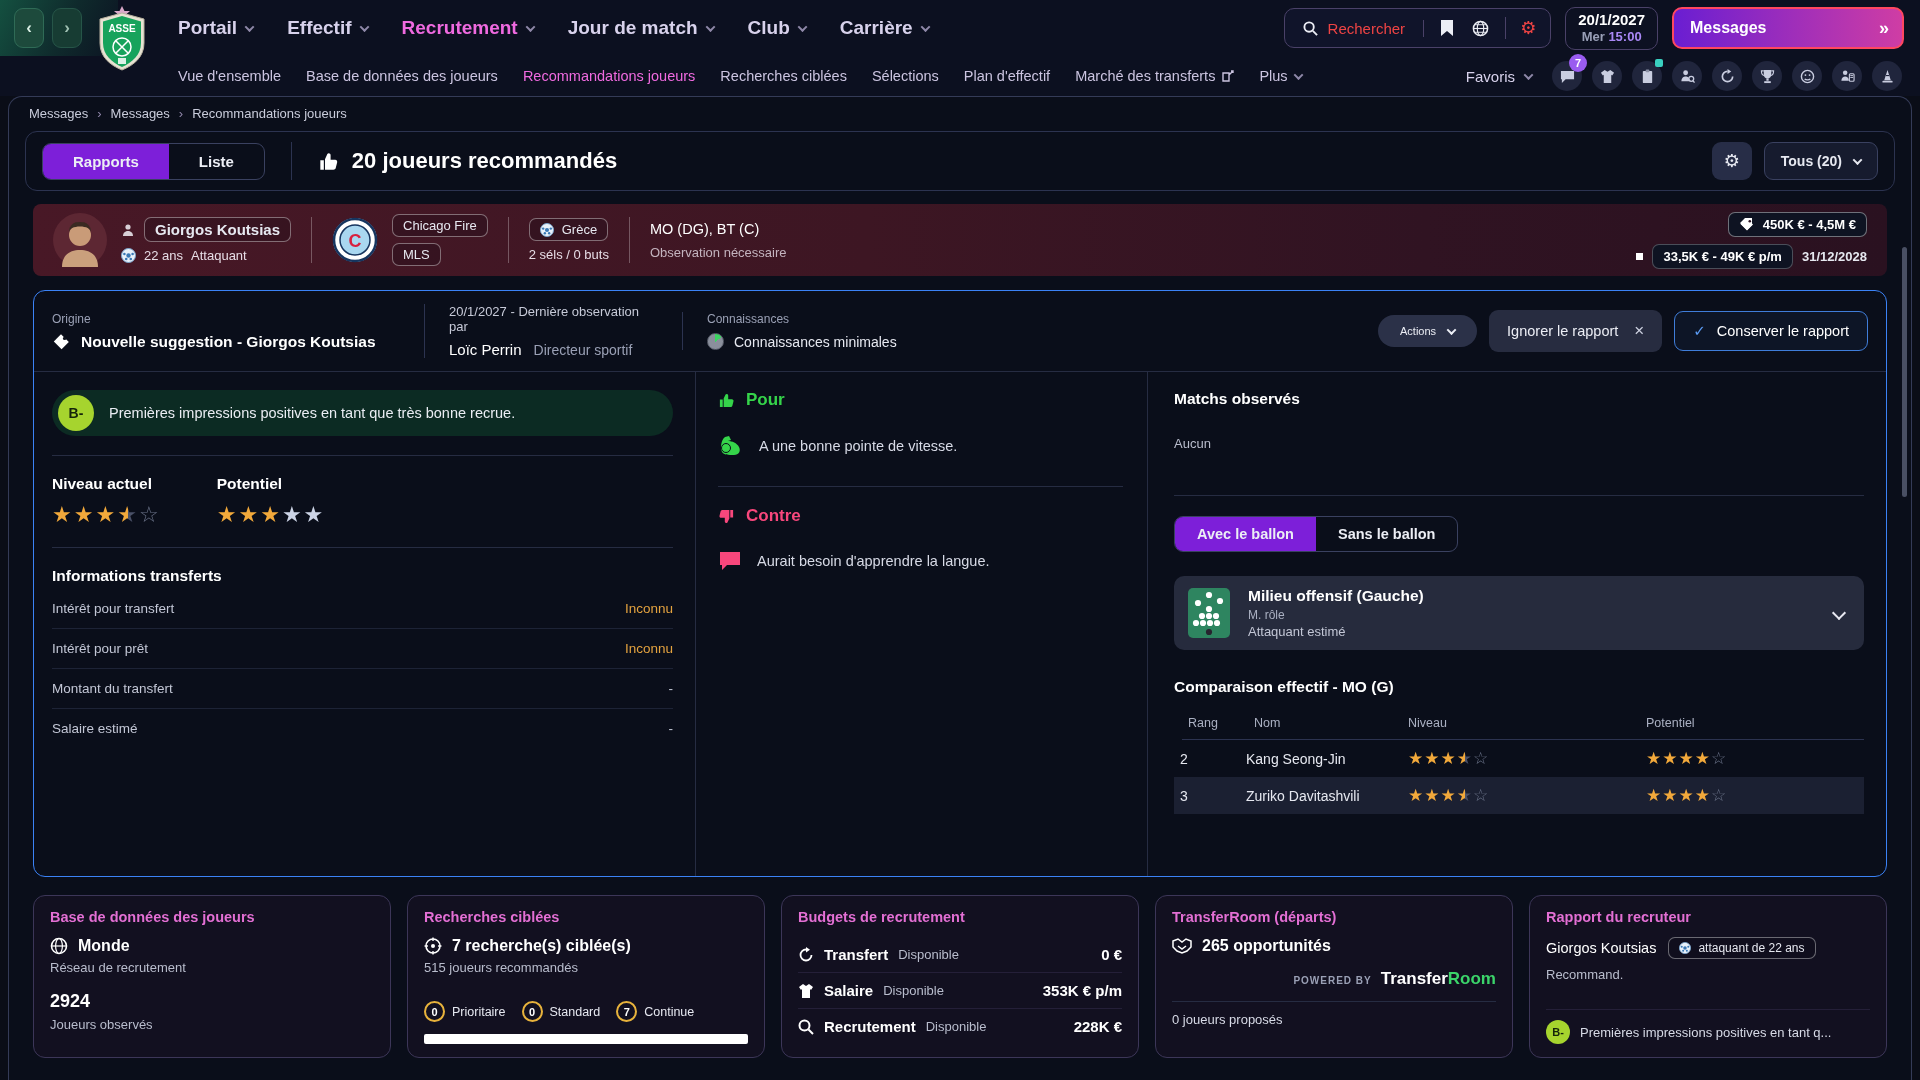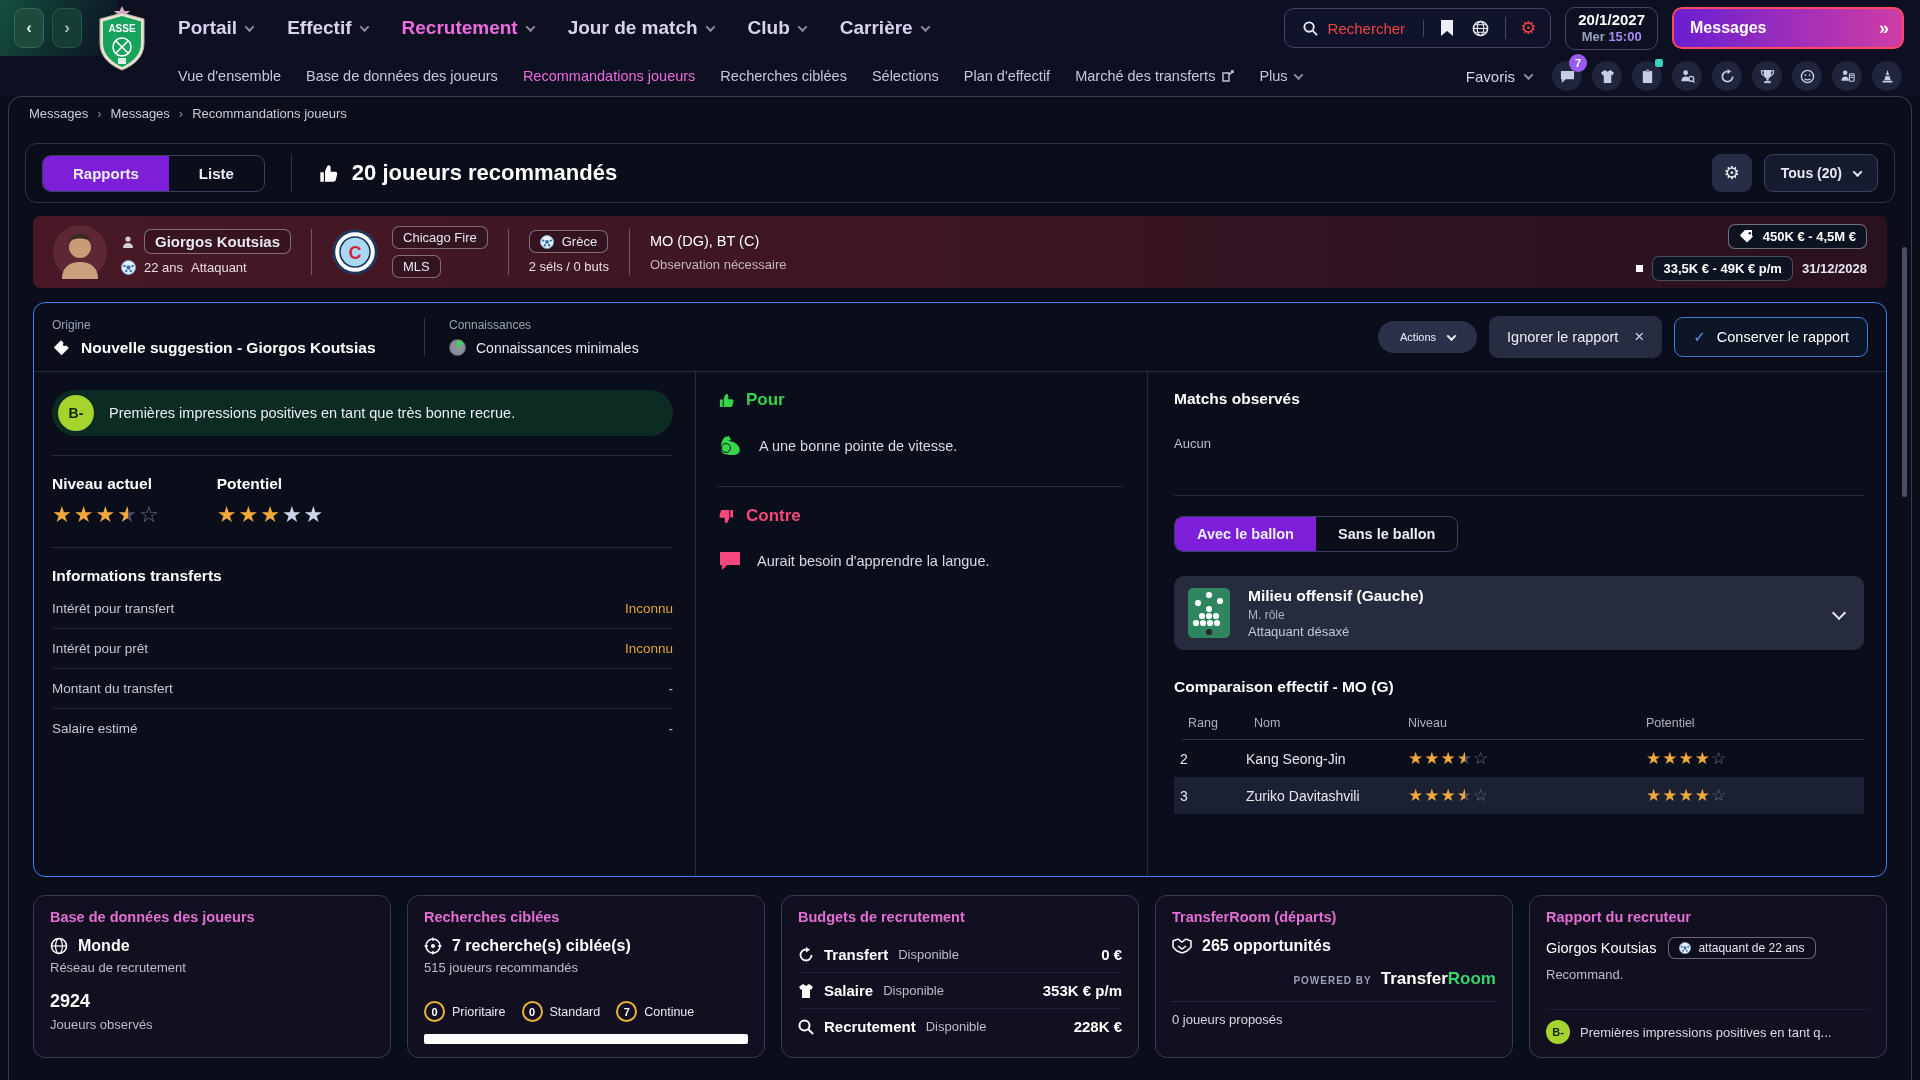--- a/index.html
+++ b/index.html
@@ -40,21 +40,21 @@
   .circ svg { width:15px; height:15px; }
   .badge-7 { position:absolute; top:-7px; right:-5px; background:#9a5cf0; color:#fff; font-size:11px; font-weight:700; border-radius:50%; width:18px; height:18px; display:flex; align-items:center; justify-content:center; }
   .badge-dot { position:absolute; top:-2px; right:-1px; width:8px; height:8px; border-radius:2px; background:#3ad0c0; }
 
   
   .panel { position:relative; margin:0 8px; height:984px; border:1px solid #343b57; border-bottom:none; border-radius:14px 14px 0 0; background:#0a0e1a; display:flex; flex-direction:column; }
   .scroll-thumb { position:absolute; right:4px; top:150px; width:5px; height:250px; border-radius:3px; background:#7d85a0; opacity:.55; }
   .breadcrumb { padding:9px 20px 6px; font-size:13px; color:#c9ccdb; display:flex; align-items:center; gap:9px; }
   .bc-sep { color:#9187ab; font-size:13px; }
 
-  .toolbar-box { margin:16px 16px 13px; border:1px solid #2c3350; border-radius:12px; padding:10px 16px; display:flex; align-items:center; gap:26px; }
+  .toolbar-box { margin:4px 16px 13px; border:1px solid #2c3350; border-radius:12px; padding:10px 16px; display:flex; align-items:center; gap:26px; }
   .seg { display:flex; border:1px solid #3a4160; border-radius:9px; overflow:hidden; }
   .seg-btn { padding:9px 30px; font-weight:700; font-size:15px; color:#eceef5; cursor:pointer; }
   .seg-btn.active { background:#7d1fd9; }
   .tb-div { width:1px; height:38px; background:#2c3350; }
   .tb-title { display:flex; align-items:center; gap:13px; font-size:22px; font-weight:700; color:#fff; }
   .tb-right { margin-left:auto; display:flex; align-items:center; gap:12px; }
   .sq-btn { width:40px; height:38px; border-radius:9px; background:#272d47; display:flex; align-items:center; justify-content:center; font-size:18px; color:#e8eaf2; cursor:pointer; }
   .tous-btn { display:flex; align-items:center; gap:12px; border:1px solid #3a4160; background:#161b2e; border-radius:9px; padding:10px 16px; font-size:14px; font-weight:700; cursor:pointer; }
 
   
@@ -466,20 +466,27 @@
       <div class="o-cell" style="width:372px">
         <div class="o-label">Origine</div>
         <div class="o-value">
           <svg width="18" height="18" viewBox="0 0 15 15">
               <path d="M7.5 1 L14 7.5 L8 13.5 L1.5 7 Z" fill="#ffffff"></path>
               <circle cx="10.5" cy="4.5" r="1.4" fill="#10141f"></circle>
             </svg>
           <span>Nouvelle suggestion - Giorgos Koutsias</span>
         </div>
       </div>
+      <div class="o-cell" style="width:258px">
+        <div class="o-obs1">20/1/2027 - Dernière observation par</div>
+        <div class="o-obs2">
+          <span>Loïc Perrin</span>
+          <span class="role">Directeur sportif</span>
+        </div>
+      </div>
       <div class="o-cell">
         <div class="o-label">Connaissances</div>
         <div class="know-row">
           <span class="pie"></span>
           <span>Connaissances minimales</span>
         </div>
       </div>
       <div class="o-actions">
         <div class="pill-btn">
           <span>Actions</span>
@@ -584,21 +591,21 @@
             <circle cx="29" cy="29" r="3.1" fill="#ffffff"></circle>
             <circle cx="9" cy="36" r="3.1" fill="#ffffff"></circle>
             <circle cx="16" cy="36" r="3.1" fill="#ffffff"></circle>
             <circle cx="23" cy="36" r="3.1" fill="#ffffff"></circle>
             <circle cx="30" cy="36" r="3.1" fill="#ffffff"></circle>
             <circle cx="22" cy="45" r="3.1" fill="#27232f"></circle>
           </svg>
           <div>
             <div class="role-name">Milieu offensif (Gauche)</div>
             <div class="role-lbl">M. rôle</div>
-            <div class="role-val">Attaquant désaxé</div>
+            <div class="role-val">Attaquant estimé</div>
           </div>
           <div class="role-chev"></div>
         </div>
         <div class="comp-title">Comparaison effectif - MO (G)</div>
         <div class="comp-head">
           <span>Rang</span>
           <span>Nom</span>
           <span>Niveau</span>
           <span>Potentiel</span>
         </div>

